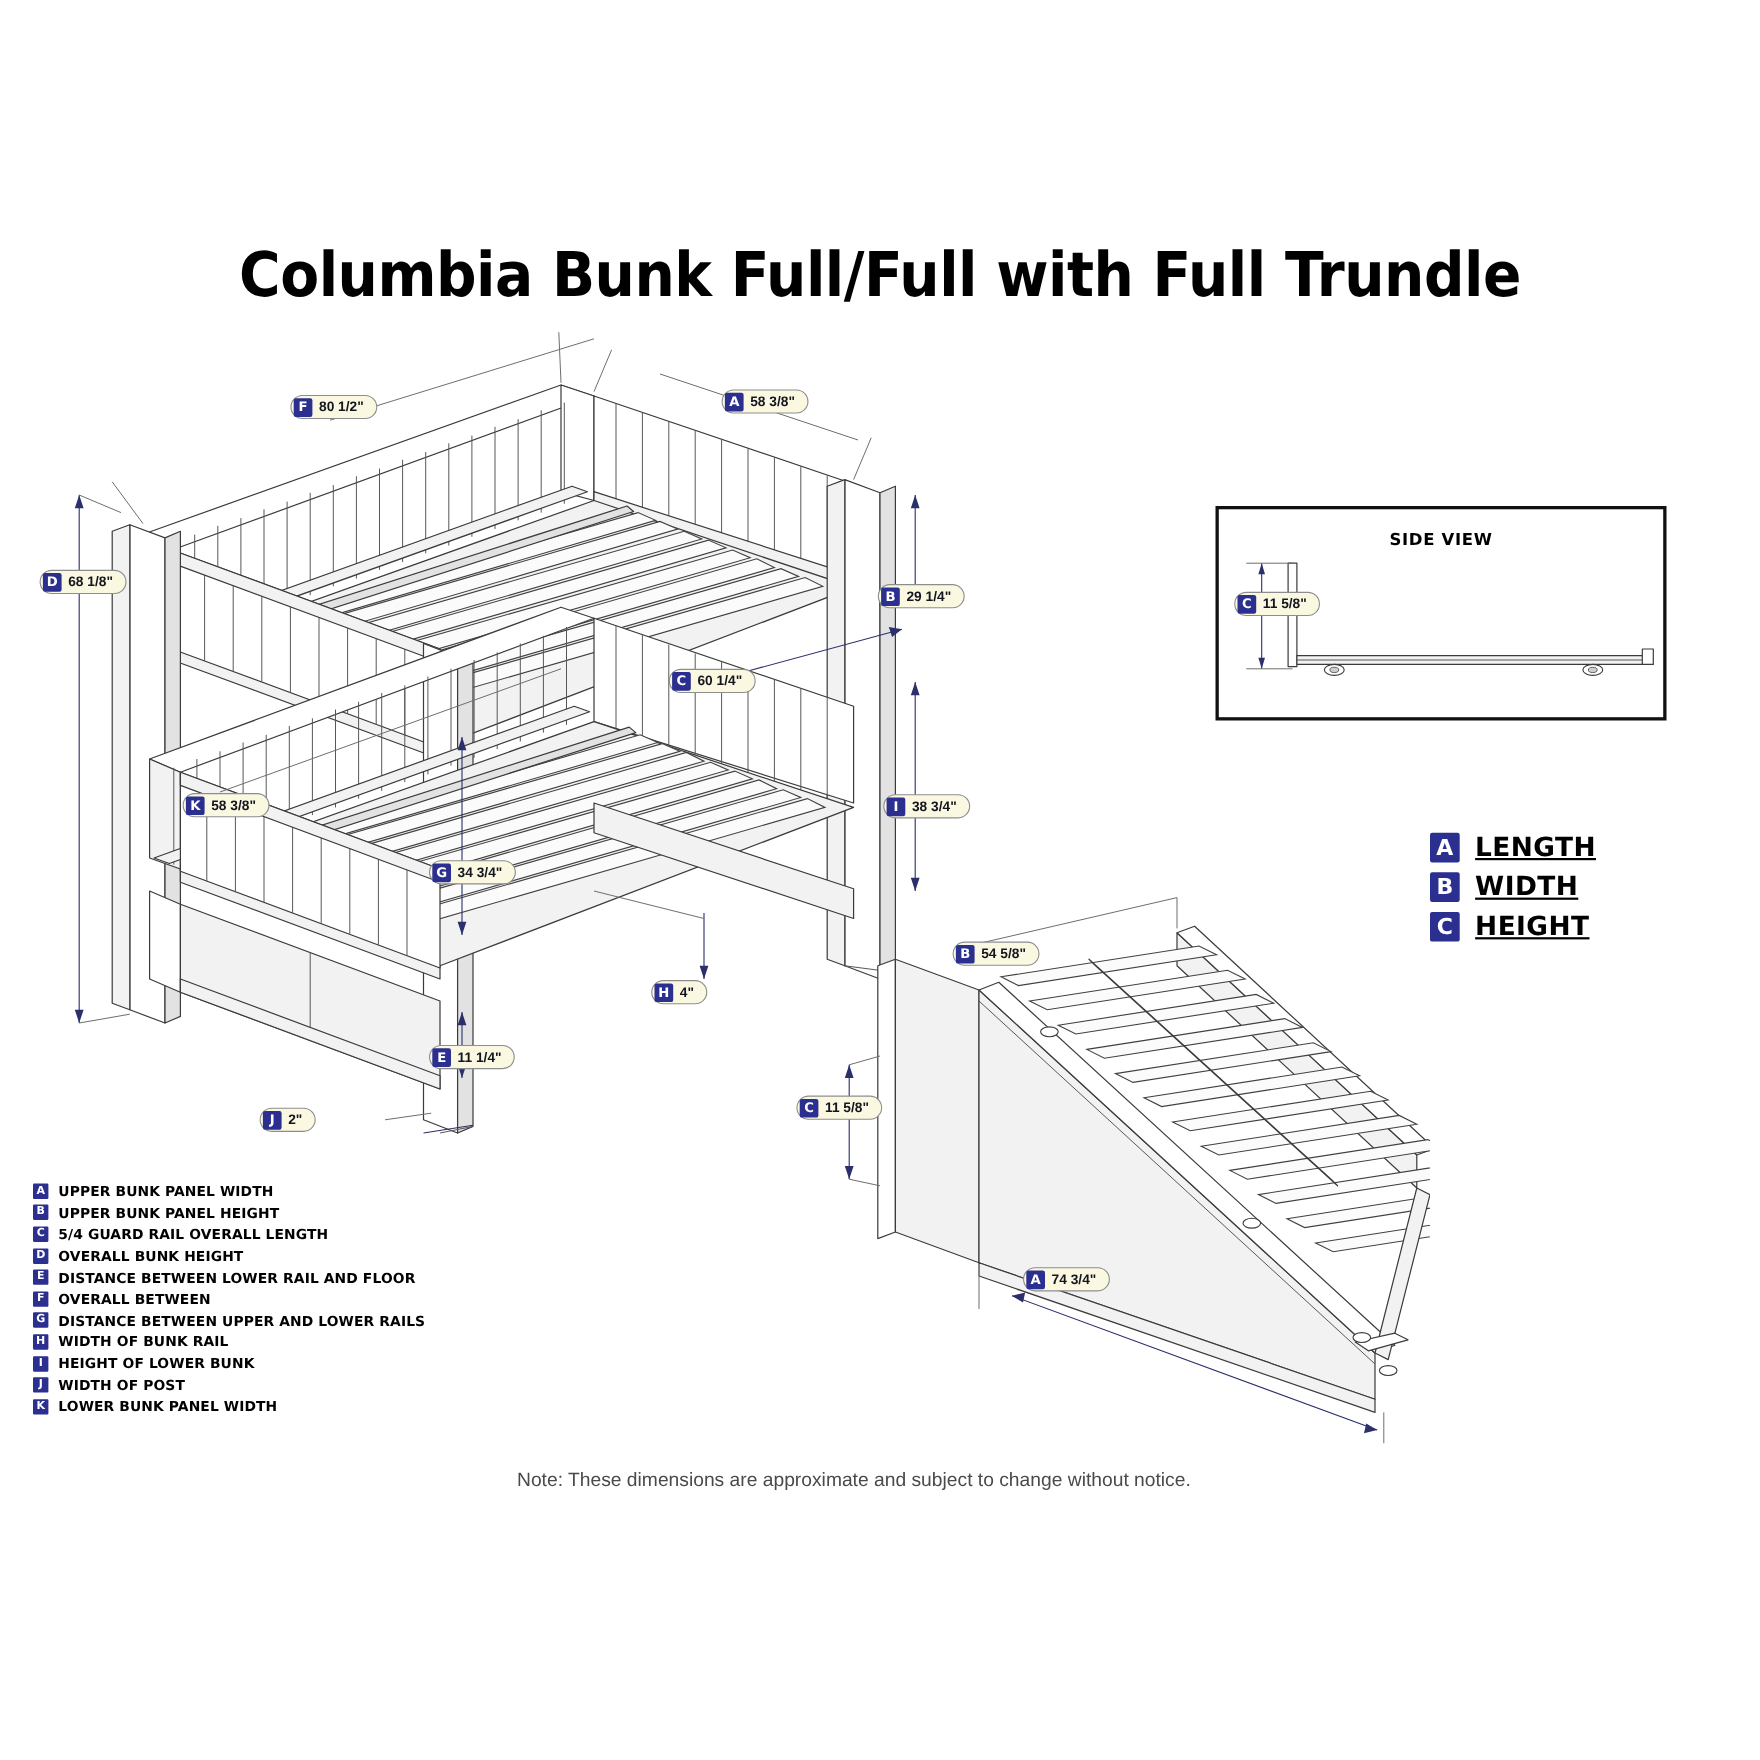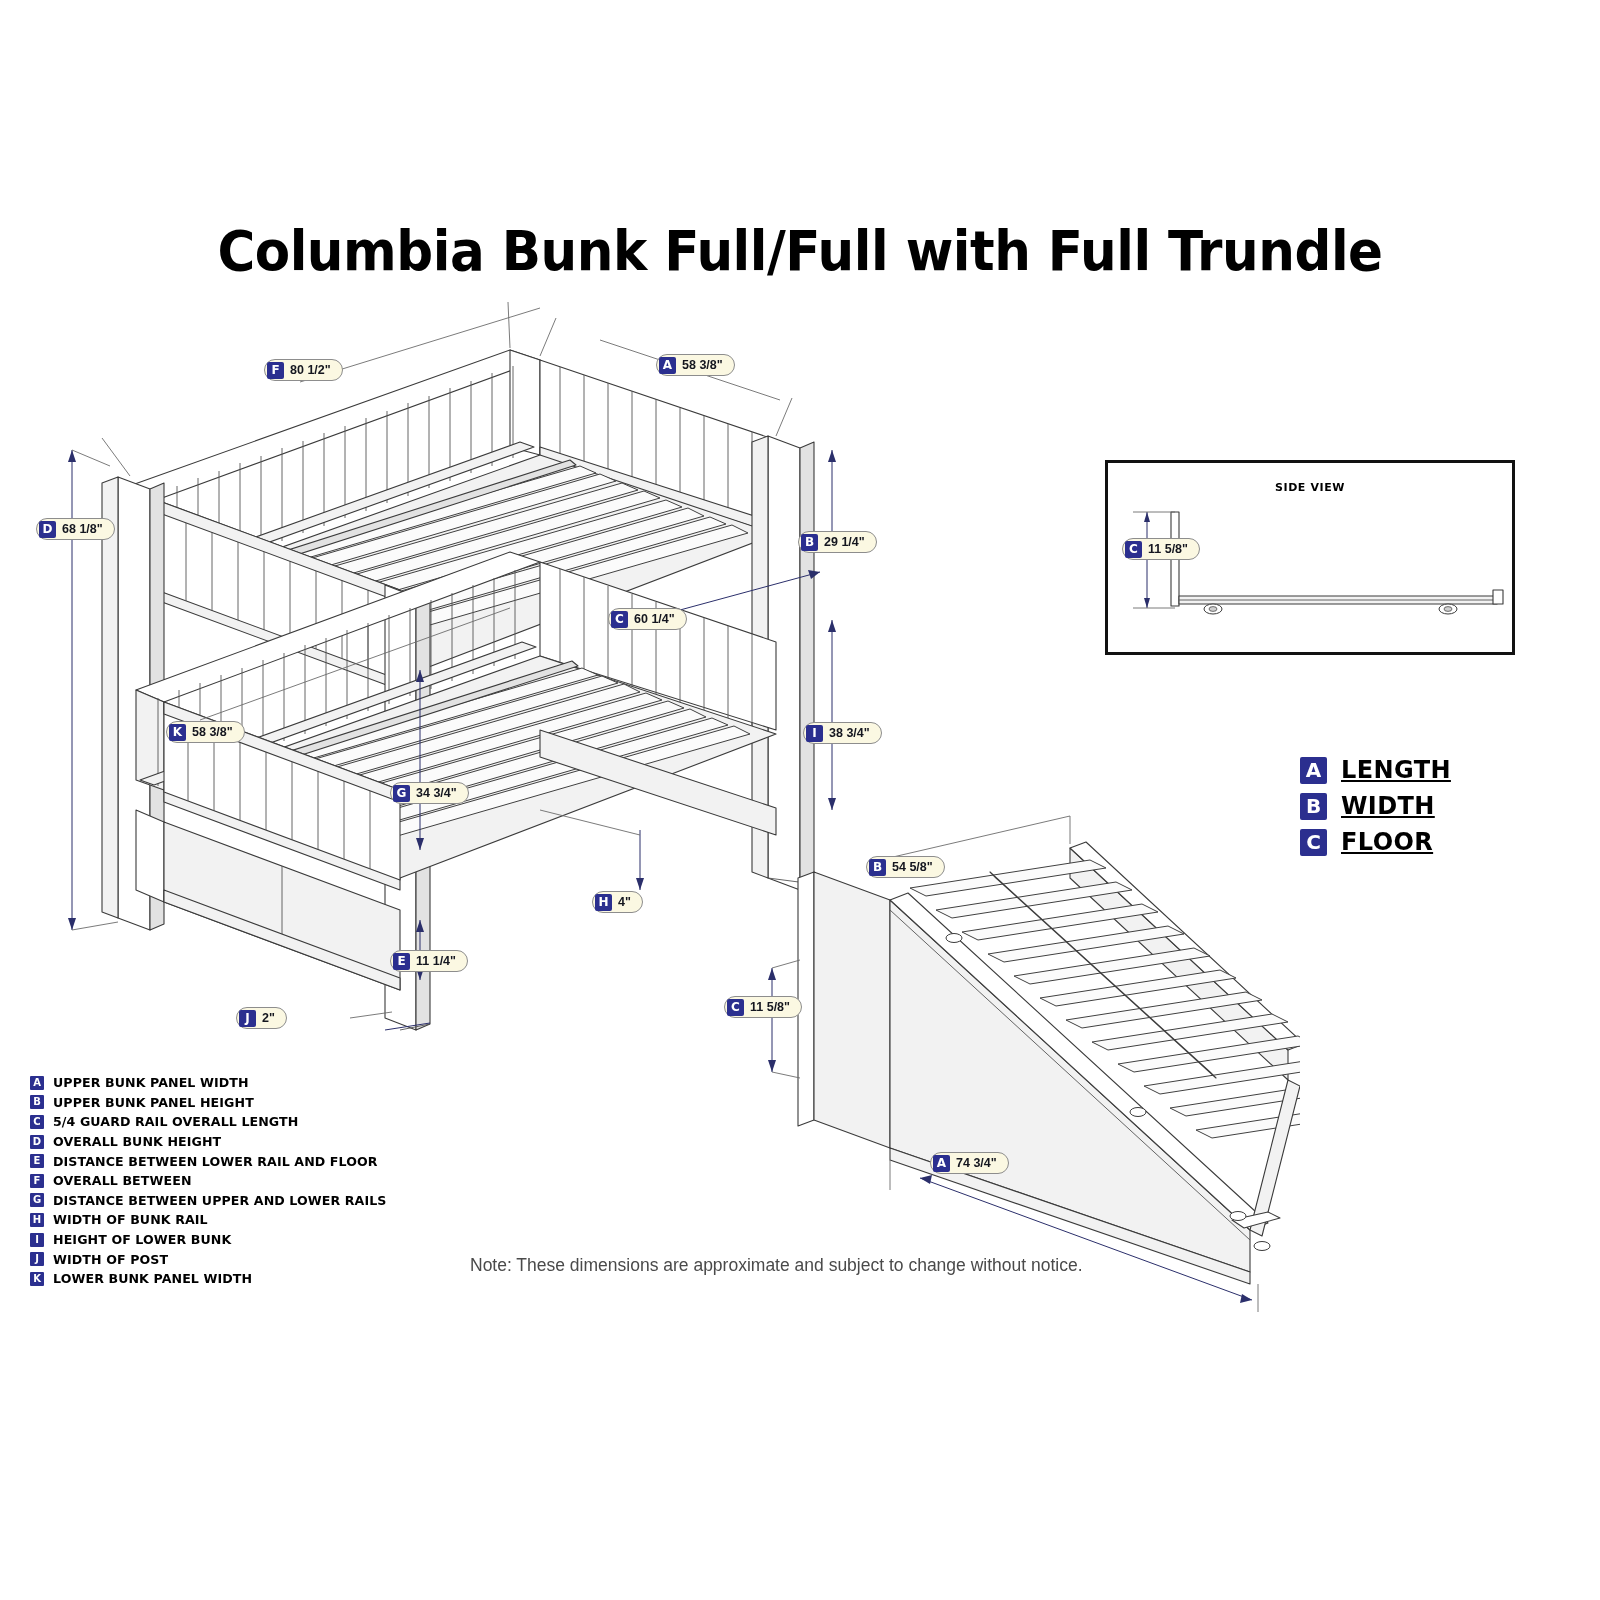--- a/index.html
+++ b/index.html
@@ -106,21 +106,21 @@
     background: #ffffff;
   }
   #sideview-title {
     position: absolute;
     left: 1105px;
     top: 481px;
     width: 410px;
     text-align: center;
     font-family: "DejaVu Sans", sans-serif;
     font-weight: bold;
-    font-size: 11px;
+    font-size: 15px;
     letter-spacing: 0.6px;
   }
 
   
   #abc-key {
     position: absolute;
     left: 1300px;
     top: 752px;
   }
   .abc-row {
@@ -179,21 +179,21 @@
     font-weight: bold;
     font-size: 12.6px;
     letter-spacing: 0.1px;
     color: #000000;
   }
 
   
   #note {
     position: absolute;
     left: 470px;
-    top: 1252px;
+    top: 1332px;
     width: 700px;
     color: #4a4a4a;
     font-family: "Liberation Sans", sans-serif;
     font-size: 17.5px;
     line-height: 27px;
   }
   #note .note-line2 { padding-left: 42px; }
 </style>
 </head>
 <body>
@@ -524,21 +524,21 @@
     <div class="abc-row">
       <span class="tag">A</span>
       <span class="abc-label">LENGTH</span>
     </div>
     <div class="abc-row">
       <span class="tag">B</span>
       <span class="abc-label">WIDTH</span>
     </div>
     <div class="abc-row">
       <span class="tag">C</span>
-      <span class="abc-label">FLOOR</span>
+      <span class="abc-label">HEIGHT</span>
     </div>
   </div>
 
   <svg id="trundle-drawing" viewBox="0 0 560 560" xmlns="http://www.w3.org/2000/svg">
 
     <g>
       <polygon class="wood" points="58,118 74,112 74,360 58,366"></polygon>
       <polygon class="wood-l" points="74,112 150,140 150,388 74,360"></polygon>
     </g>
 

